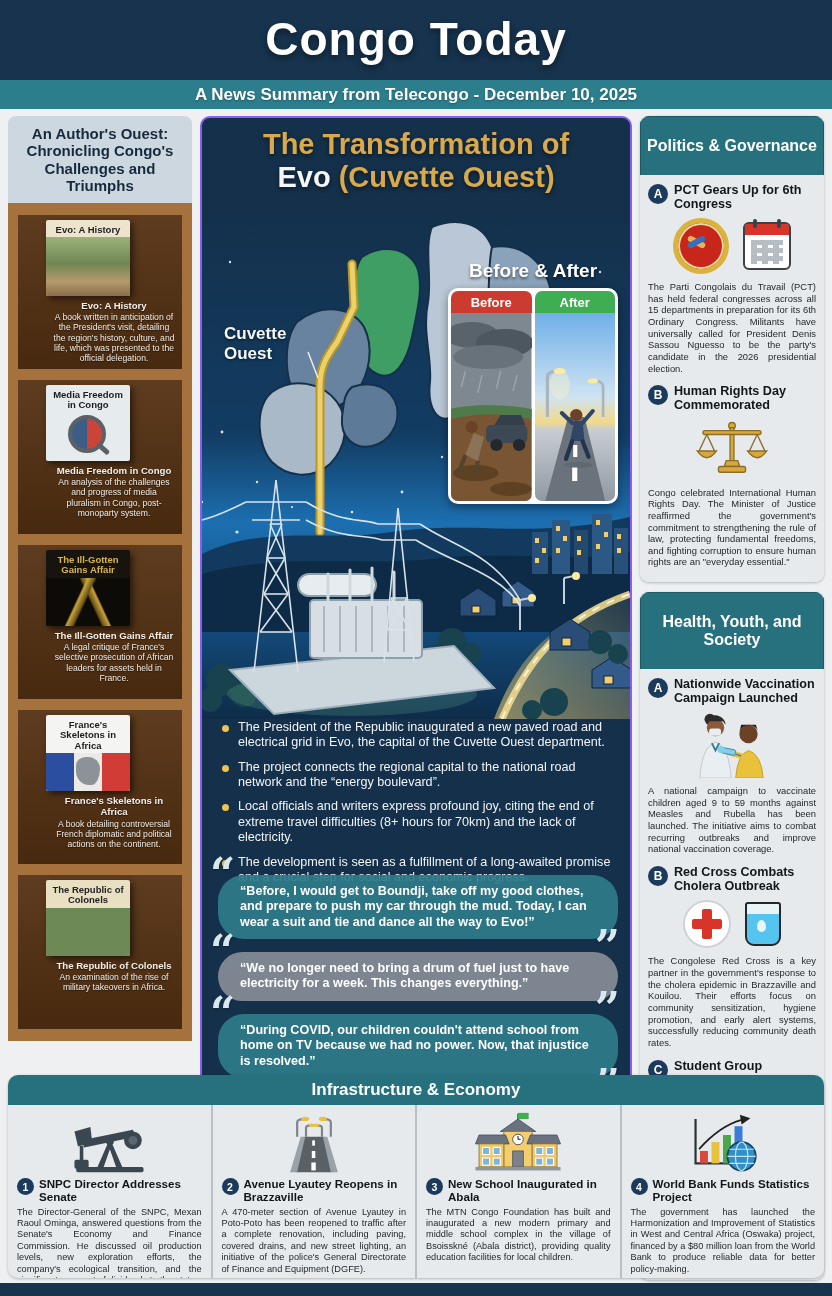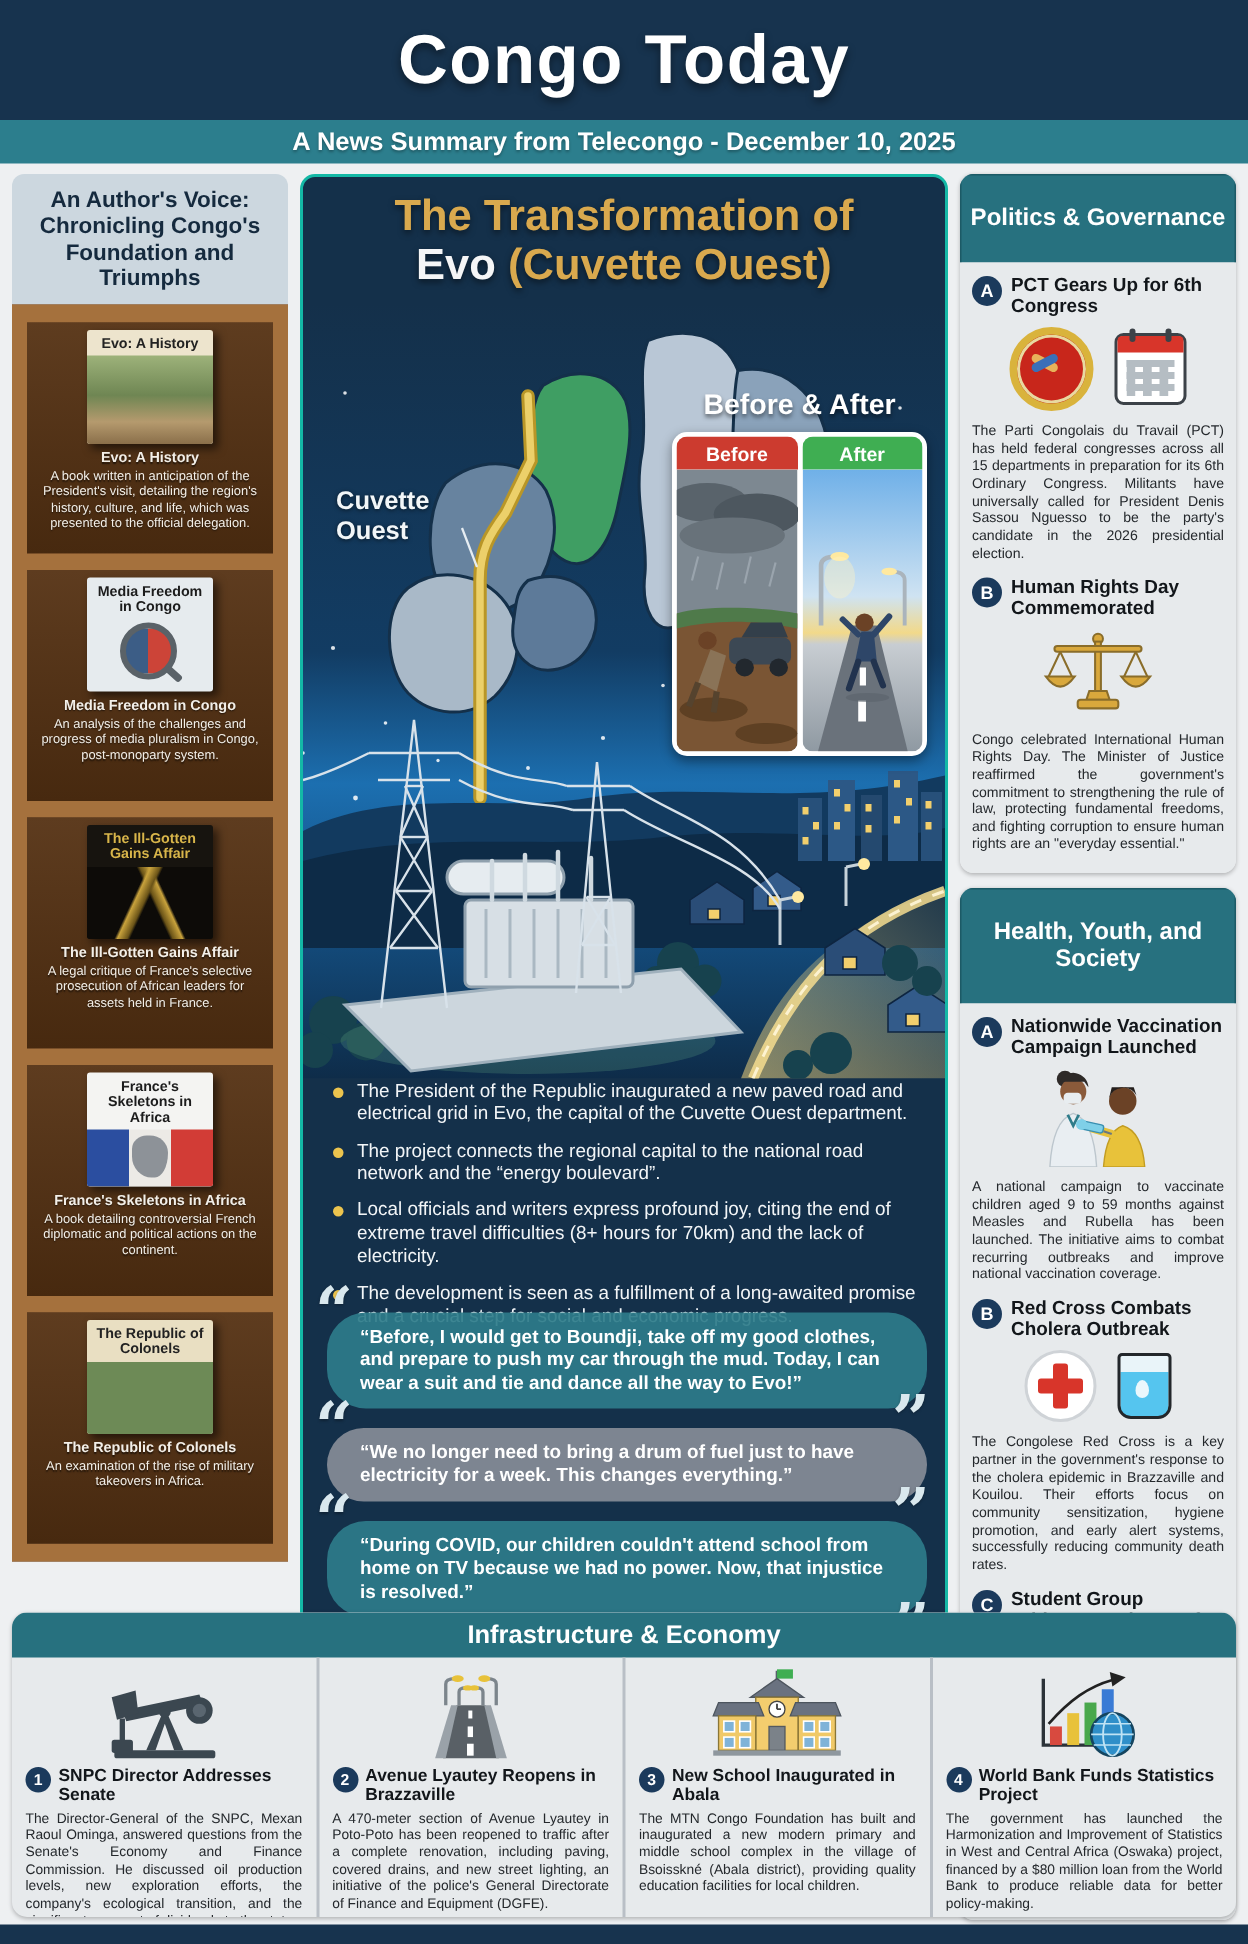--- a/index.html
+++ b/index.html
@@ -15,22 +15,22 @@
           display:flex;align-items:center;justify-content:center;text-align:center;}
   .subbar div{color:#fff;font-weight:bold;font-size:17px;text-shadow:0 1px 2px rgba(0,0,0,.3);}
   .footbar{left:0;top:1283px;width:832px;height:13px;background:#17334e;}
 
   
   .leftcol{left:8px;top:116px;width:184px;height:948px;}
   .lc-head{background:#ccd7df;border-radius:8px 8px 0 0;padding:9px 6px;color:#152a3e;
            font-weight:bold;font-size:15px;line-height:1.15;text-align:center;}
   .shelf{background:#55361c;border:10px solid #a5713d;border-top-width:12px;border-bottom-width:12px;
          height:814px;display:flex;flex-direction:column;box-shadow:inset 0 0 18px rgba(0,0,0,.55);}
-  .cell{flex:1;border-bottom:11px solid #a5713d;display:flex;flex-direction:column;align-items:center;
-        padding-top:5px;background:linear-gradient(180deg,#5e3c1f,#47290f);}
+  .cell{flex:1;border-bottom:11px solid #a5713d;display:flex;flex-direction:column;align-items:flex-start;
+        padding-top:5px;background:linear-gradient(180deg,#5e3c1f,#47290f);padding-left:28px;}
   .cell:last-child{border-bottom:none;}
   .bk{width:84px;height:76px;border-radius:2px;box-shadow:3px 3px 6px rgba(0,0,0,.55);
       display:flex;flex-direction:column;overflow:hidden;flex:none;}
   .bk .bt{font-weight:bold;text-align:center;font-size:9.5px;line-height:1.1;padding:5px 3px 2px;}
   .bk1{background:#ede4cd;color:#222;}
   .bk1 .art{flex:1;background:linear-gradient(180deg,#9db27a 0%,#6f8653 45%,#b59a6e 75%,#8a6f4a 100%);}
   .bk2{background:#e6ebee;color:#1c1c1c;}
   .bk2 .art{flex:1;position:relative;}
   .mag{position:absolute;left:22px;top:2px;width:30px;height:30px;border:4px solid #5a6268;border-radius:50%;
        background:linear-gradient(90deg,#3c5d86 50%,#cc4438 50%);}
@@ -47,21 +47,21 @@
   .africa{position:absolute;left:30px;top:4px;width:24px;height:28px;background:#8d9298;
           border-radius:45% 55% 40% 60%/35% 45% 65% 55%;}
   .bk5{background:#e9dfc2;color:#222;}
   .bk5 .art{flex:1;background:#6d8a56;}
   .cap{color:#f3efe8;font-size:8.6px;line-height:1.18;text-align:center;padding:4px 7px 2px;
        text-shadow:0 1px 1px rgba(0,0,0,.6);}
   .cap b{display:block;font-size:9.6px;margin-bottom:1px;}
 
   
   .center{left:200px;top:116px;width:432px;height:1064px;background:#14304a;border-radius:10px;
-          border:2px solid #14b8a6;box-sizing:border-box;overflow:hidden;}
+          border:2px solid #8b5cf6;box-sizing:border-box;overflow:hidden;}
   .ft{width:100%;text-align:center;top:10px;font-weight:bold;font-size:29px;line-height:1.15;
       color:#d9a94e;text-shadow:0 2px 4px rgba(0,0,0,.5);}
   .ft .wh{color:#f5f6f7;}
   .scene{top:84px;left:0;width:428px;height:517px;}
   .maplabel{left:22px;top:206px;width:110px;color:#f2f6f8;font-weight:bold;font-size:17px;
             text-shadow:0 1px 3px rgba(0,0,0,.6);}
   .ba-wrap{right:12px;top:142px;width:170px;}
   .ba-head{color:#fff;font-weight:bold;font-size:19px;text-align:center;margin-bottom:6px;
            text-shadow:0 2px 3px rgba(0,0,0,.5);}
   .ba-box{background:#fff;border-radius:10px;padding:3px;display:flex;gap:3px;
@@ -147,21 +147,21 @@
 <body>
 
 <div class="abs hdr">
   <div class="hdr-title">Congo Today</div>
 </div>
 <div class="abs subbar">
   <div>A News Summary from Telecongo - December 10, 2025</div>
 </div>
 
 <div class="abs leftcol">
-  <div class="lc-head">An Author's Voice: Chronicling Congo's Foundation and Triumphs</div>
+  <div class="lc-head">An Author's Ouest: Chronicling Congo's Challenges and Triumphs</div>
   <div class="shelf">
 
     <div class="cell">
       <div class="bk bk1">
         <div class="bt">Evo: A History</div>
         <div class="art"></div>
       </div>
       <div class="cap">
         <b>Evo: A History</b><span>A book written in anticipation of the President's visit, detailing the region's history, culture, and life, which was presented to the official delegation.</span>
       </div>

